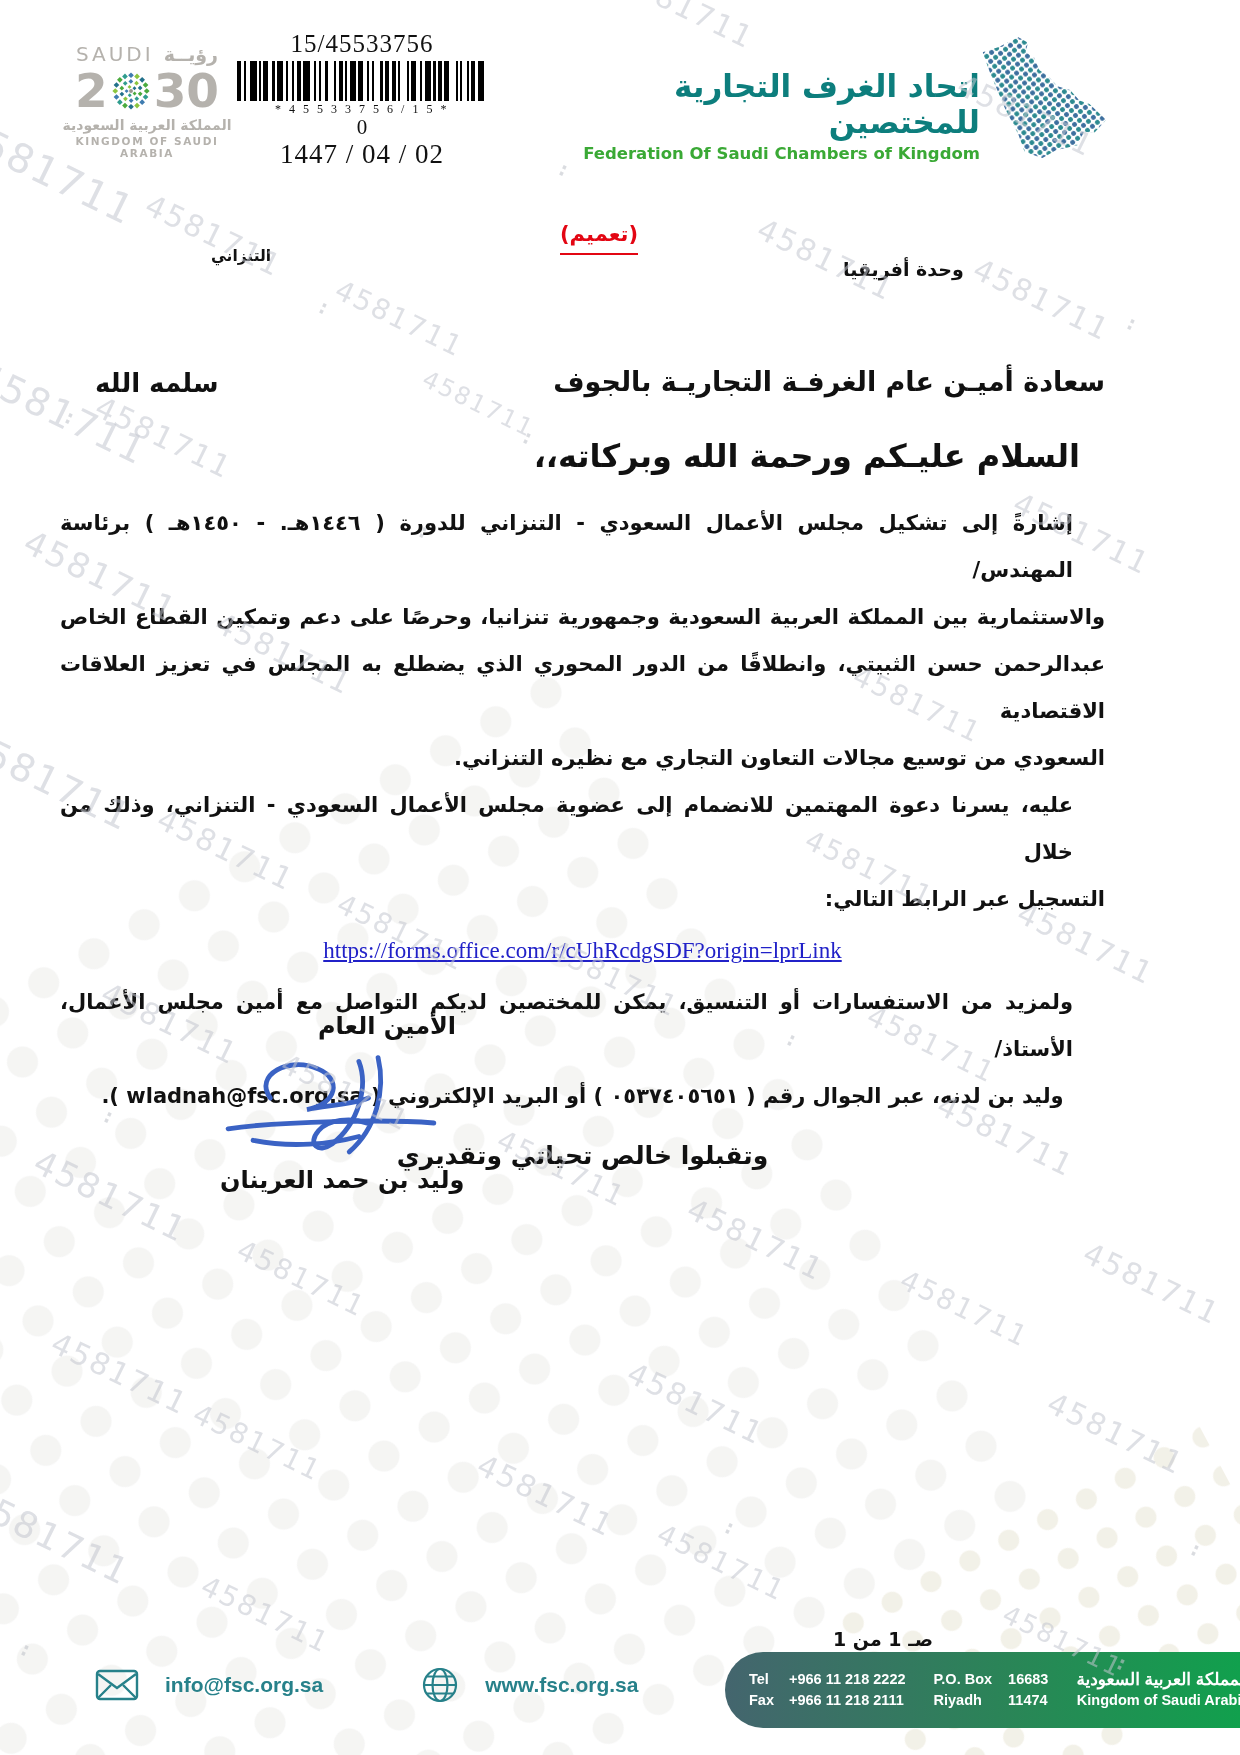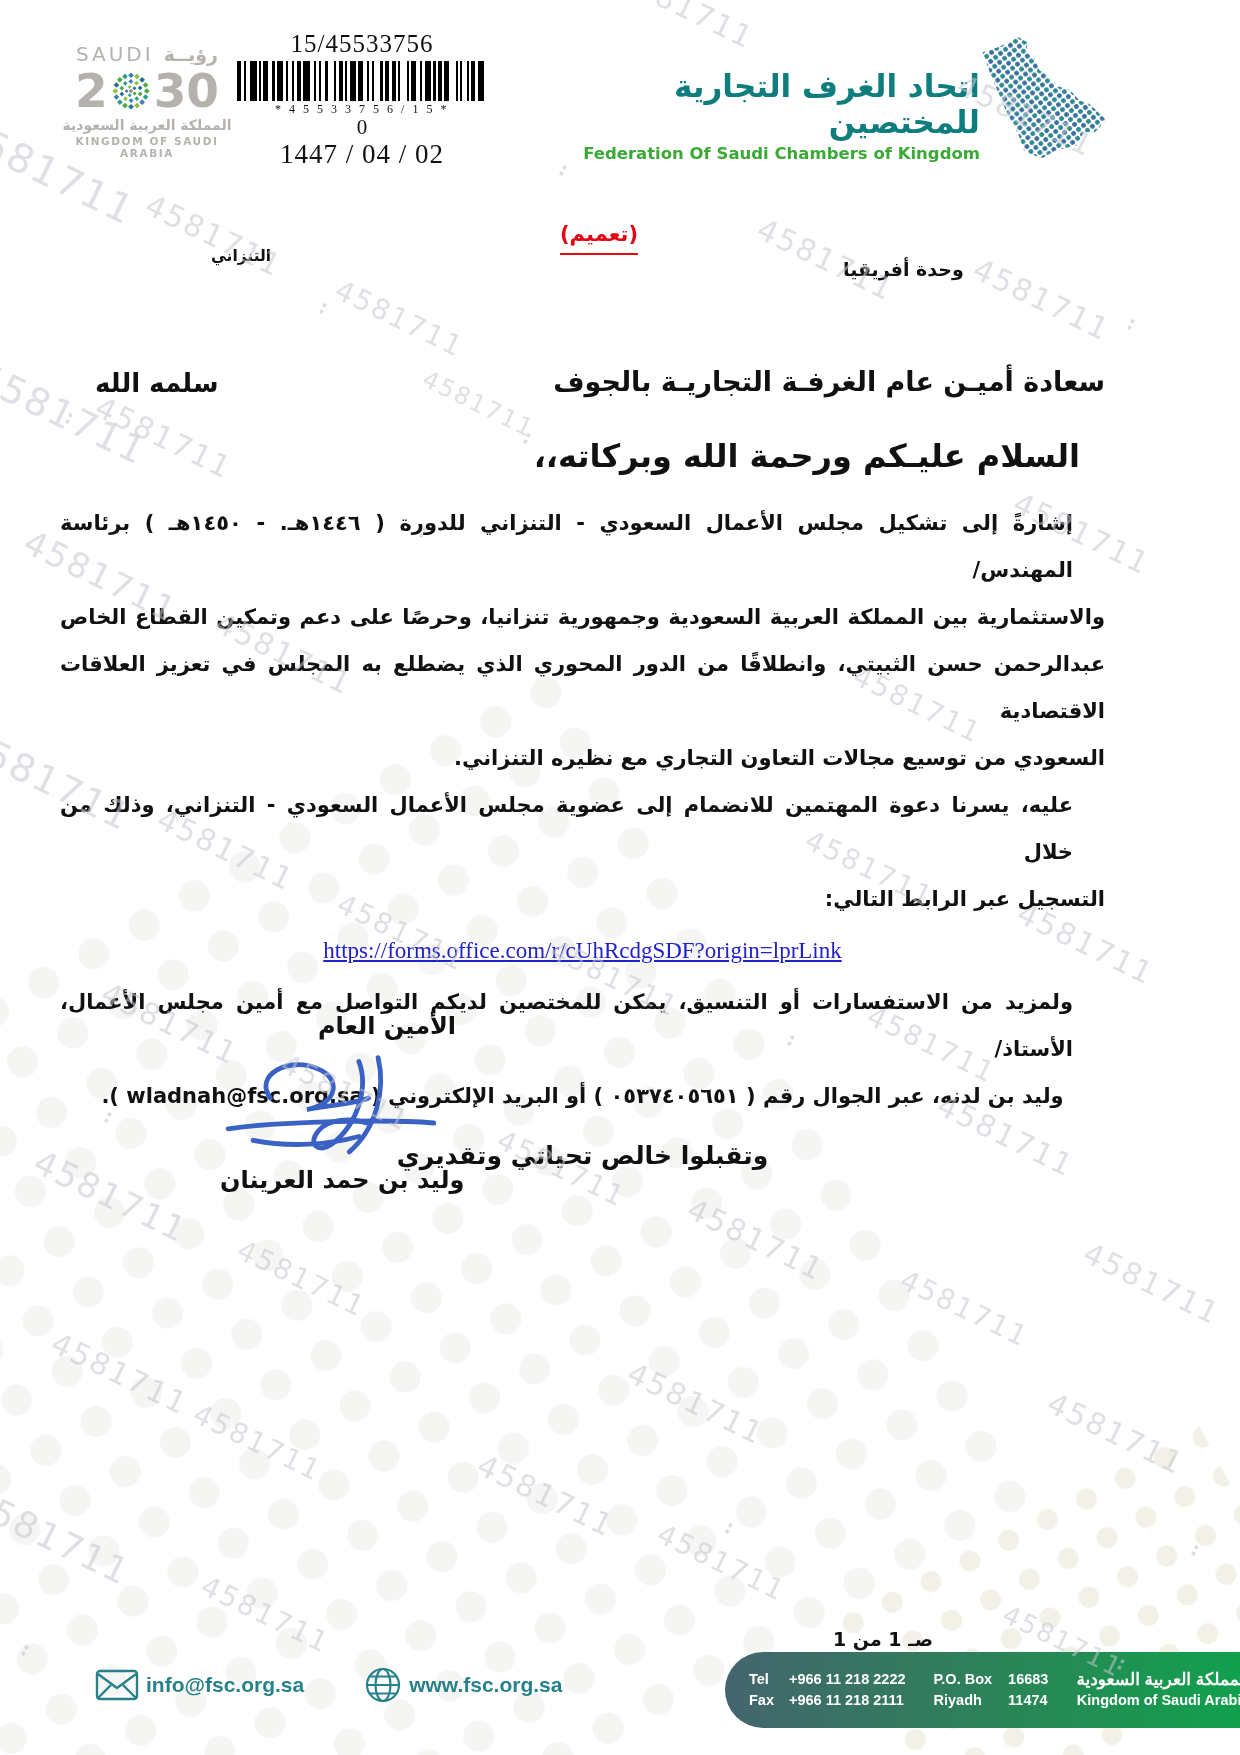--- a/index.html
+++ b/index.html
@@ -70,21 +70,21 @@
   .reg-link{font-family:"Liberation Serif",serif;font-size:23px;color:#2121c8;
             text-decoration:underline;font-weight:400;}
   .closing{text-align:center;font-size:25px;line-height:47px;margin-top:12px;}
   .signer-title{position:absolute;left:318px;top:1012px;font-size:24px;font-weight:bold;direction:rtl;}
   .sig{position:absolute;left:210px;top:1048px;width:240px;height:125px;}
   .sig path{stroke:#3a62c4;stroke-width:5;fill:none;stroke-linecap:round;}
   .signer-name{position:absolute;left:220px;top:1166px;font-size:24px;font-weight:bold;
                letter-spacing:1px;direction:rtl;}
   
   .page-label{position:absolute;left:833px;top:1628px;font-size:19px;font-weight:bold;direction:rtl;}
-  .contact-left{position:absolute;left:95px;top:1666px;display:flex;align-items:center;gap:7px;}
+  .contact-left{position:absolute;left:95px;top:1666px;display:flex;align-items:center;gap:26px;}
   .contact-left .txt{font-family:"Liberation Sans",sans-serif;font-size:21px;font-weight:bold;
                      color:#27818a;}
   .spacer{width:46px;}
   .footbar{position:absolute;left:725px;top:1652px;width:515px;height:76px;
     border-radius:38px 0 0 38px;display:flex;align-items:center;gap:14px;
     padding-left:24px;box-sizing:border-box;color:#fff;
     font-family:"Liberation Sans",sans-serif;
     background:linear-gradient(90deg,#44656e 0%,#2a8557 55%,#11a04d 100%);}
   .fb-col{font-size:14.5px;font-weight:bold;line-height:21px;white-space:nowrap;}
   .fb-row{display:flex;gap:8px;}

